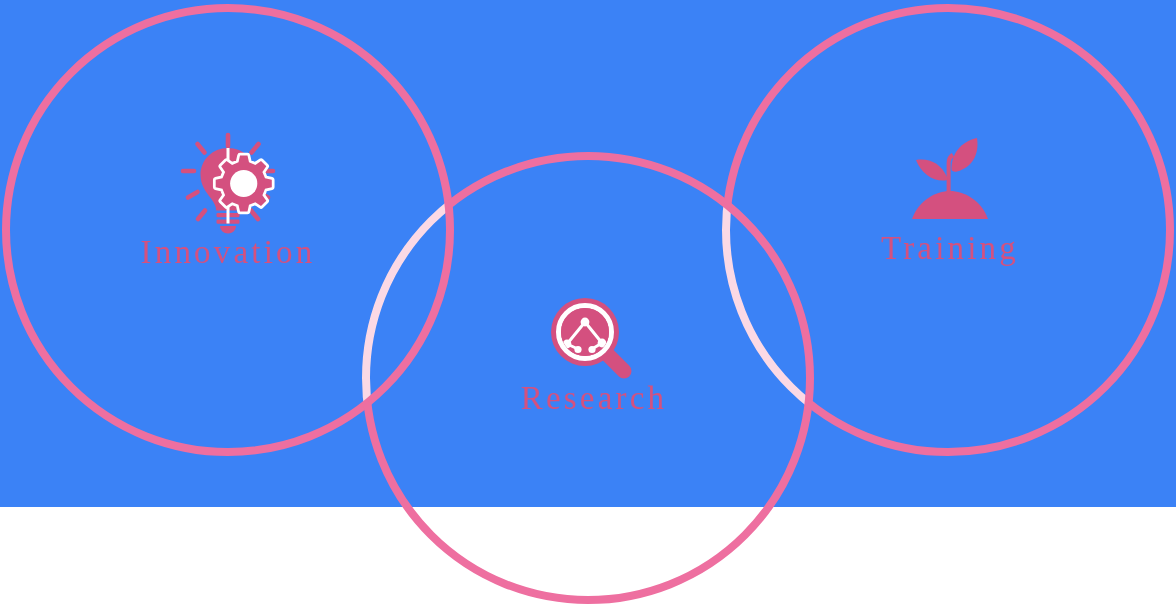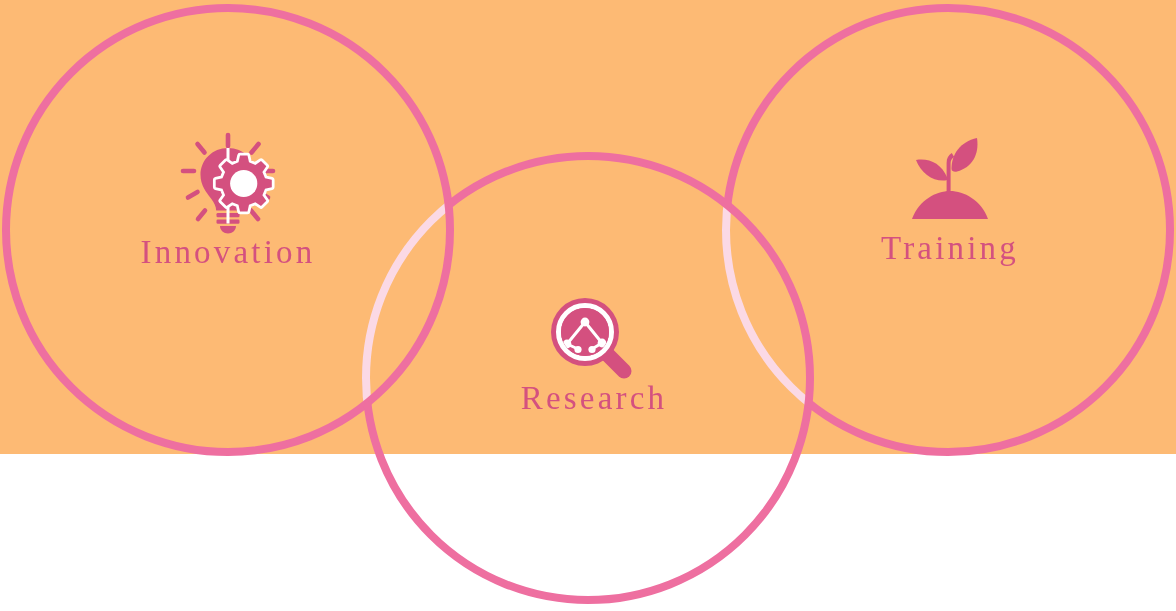--- a/index.html
+++ b/index.html
@@ -10,22 +10,22 @@
   }
   body {
     width: 1176px;
     height: 611px;
     overflow: hidden;
     font-family: "Liberation Serif", "DejaVu Serif", serif;
   }
   #stage {
     position: relative;
     width: 1176px;
-    height: 454px;
-    background: #fdba74;
+    height: 507px;
+    background: #3b82f6;
   }
   #venn-svg {
     position: absolute;
     top: 0;
     left: 0;
     width: 1176px;
     height: 611px;
     display: block;
   }
   .node-label {

